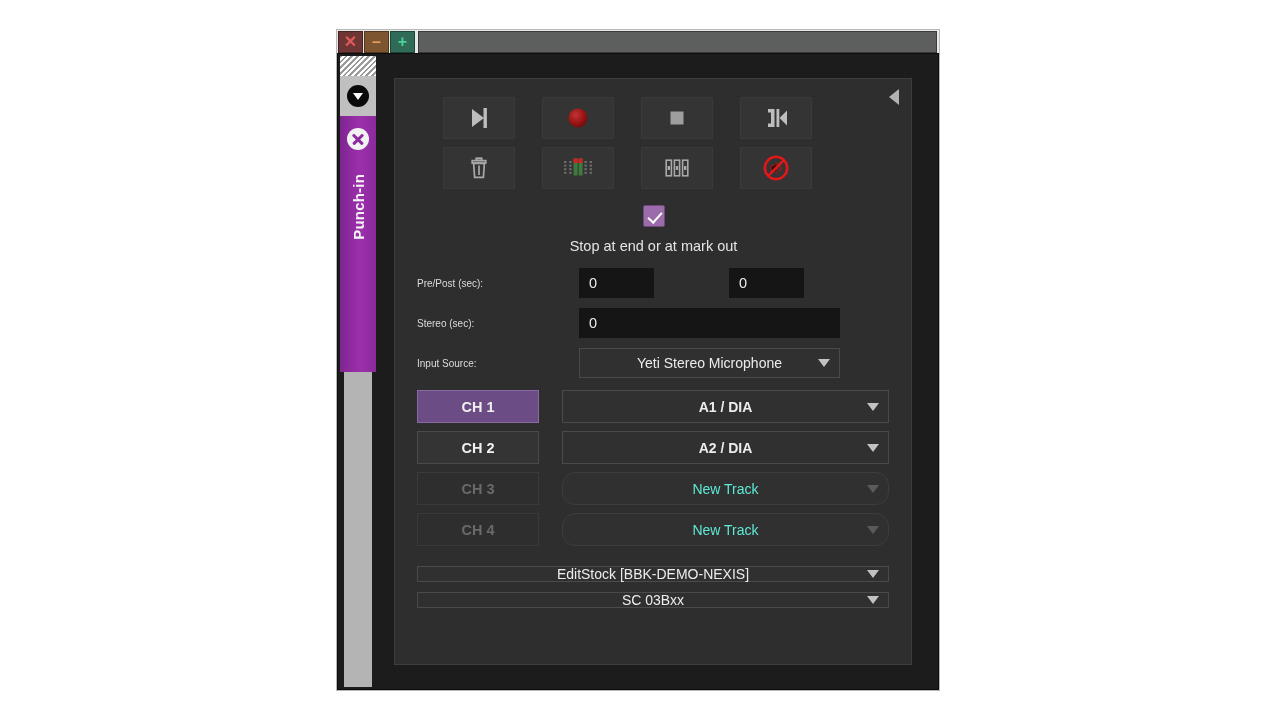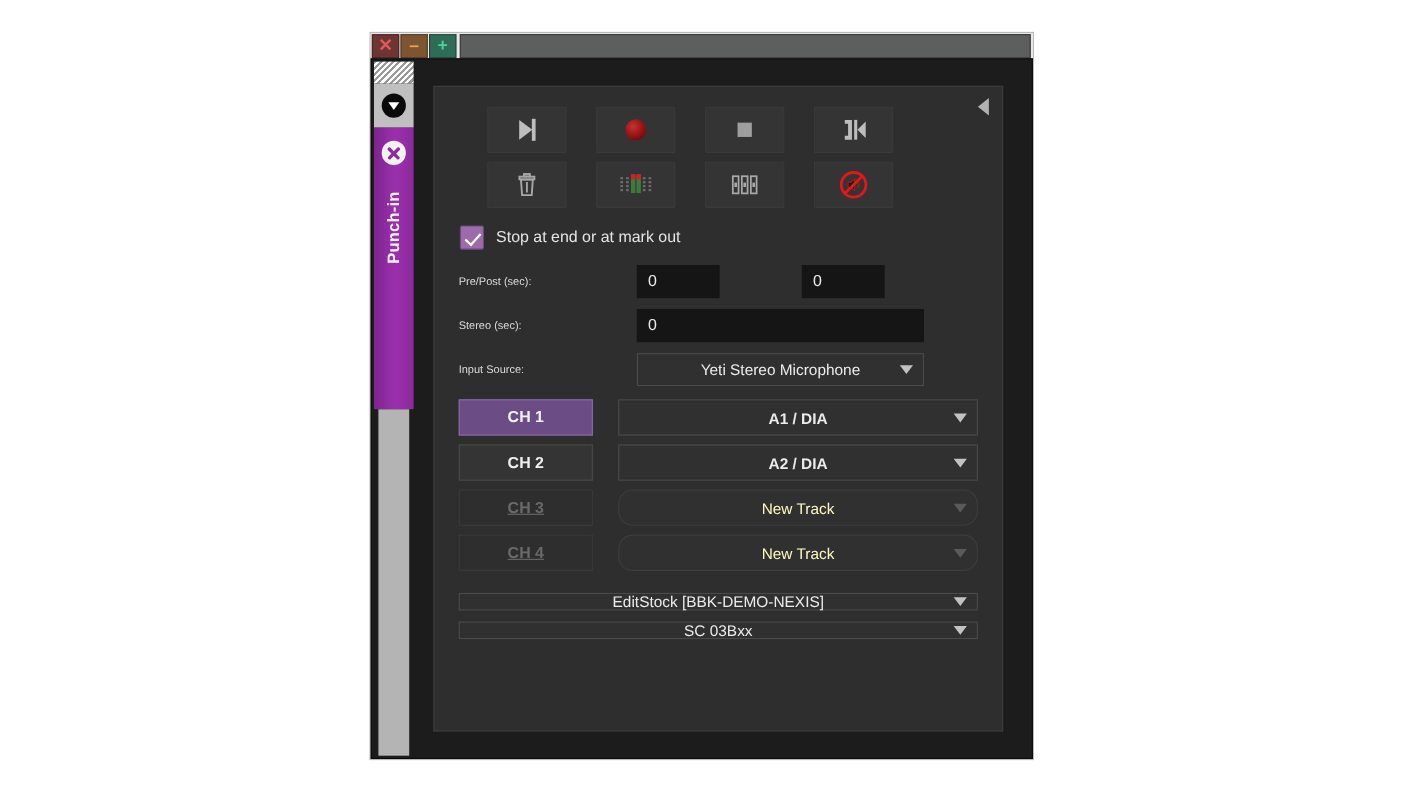--- a/index.html
+++ b/index.html
@@ -198,20 +198,21 @@
   }
   .tbtn svg { display: block; }
 
   
   #check-row {
     display: flex;
     align-items: center;
     gap: 11px;
     margin-bottom: 14px;
     margin-left: 1px;
+    flex-direction: column;
   }
   #chk {
     width: 22px; height: 22px;
     background: #9b6bab;
     border: 1px solid #6d4a79;
     border-radius: 2px;
     position: relative;
     cursor: pointer;
     flex: 0 0 auto;
   }
@@ -270,21 +271,21 @@
     font-size: 14px;
   }
   .ddown .caret {
     position: absolute;
     right: 9px;
     width: 0; height: 0;
     border-left: 6px solid transparent;
     border-right: 6px solid transparent;
     border-top: 8px solid #c2c2c2;
   }
-  .ddown.disabled { color: #fef9c3; border-color: #3d3d3d; cursor: default; border-radius: 13px; }
+  .ddown.disabled { color: #5eead4; border-color: #3d3d3d; cursor: default; border-radius: 13px; }
   .ddown.disabled .caret { border-top-color: #5a5a5a; }
 
   #input-source { width: 261px; }
 
   
   .chrow {
     display: flex;
     align-items: center;
     gap: 23px;
     margin-bottom: 8px;
@@ -305,21 +306,20 @@
   }
   .chbtn.active {
     background: #6c4c85;
     border-color: #8a6aa3;
   }
   .chbtn.disabled {
     color: #6a6a6a;
     background: #2e2e2e;
     border-color: #3a3a3a;
     cursor: default;
-    text-decoration: underline;
   }
   .chsel {
     flex: 1;
     height: 33px;
     font-weight: 700;
   }
   .chsel.disabled { font-weight: 400; }
 
   
   #bottom-block { margin-top: 20px; }

